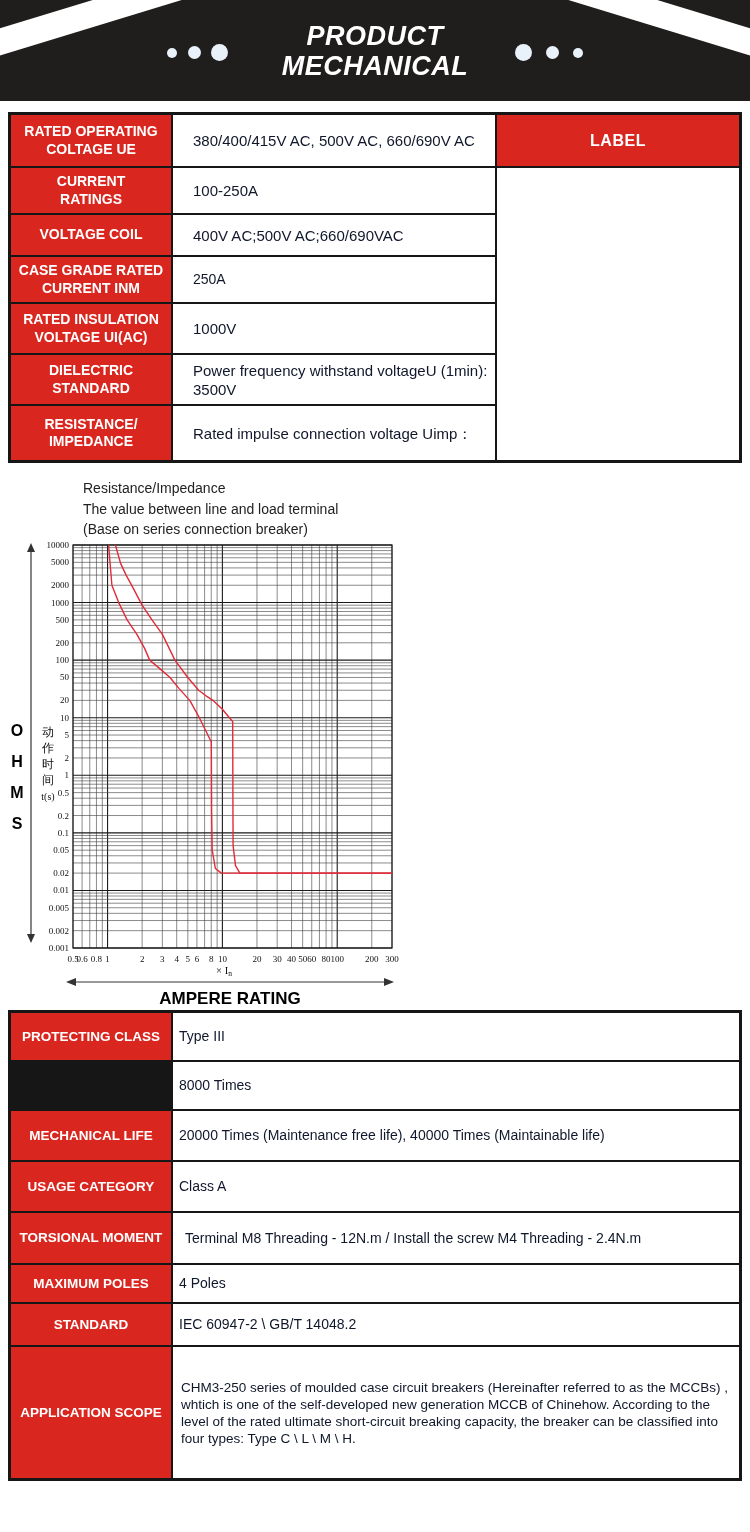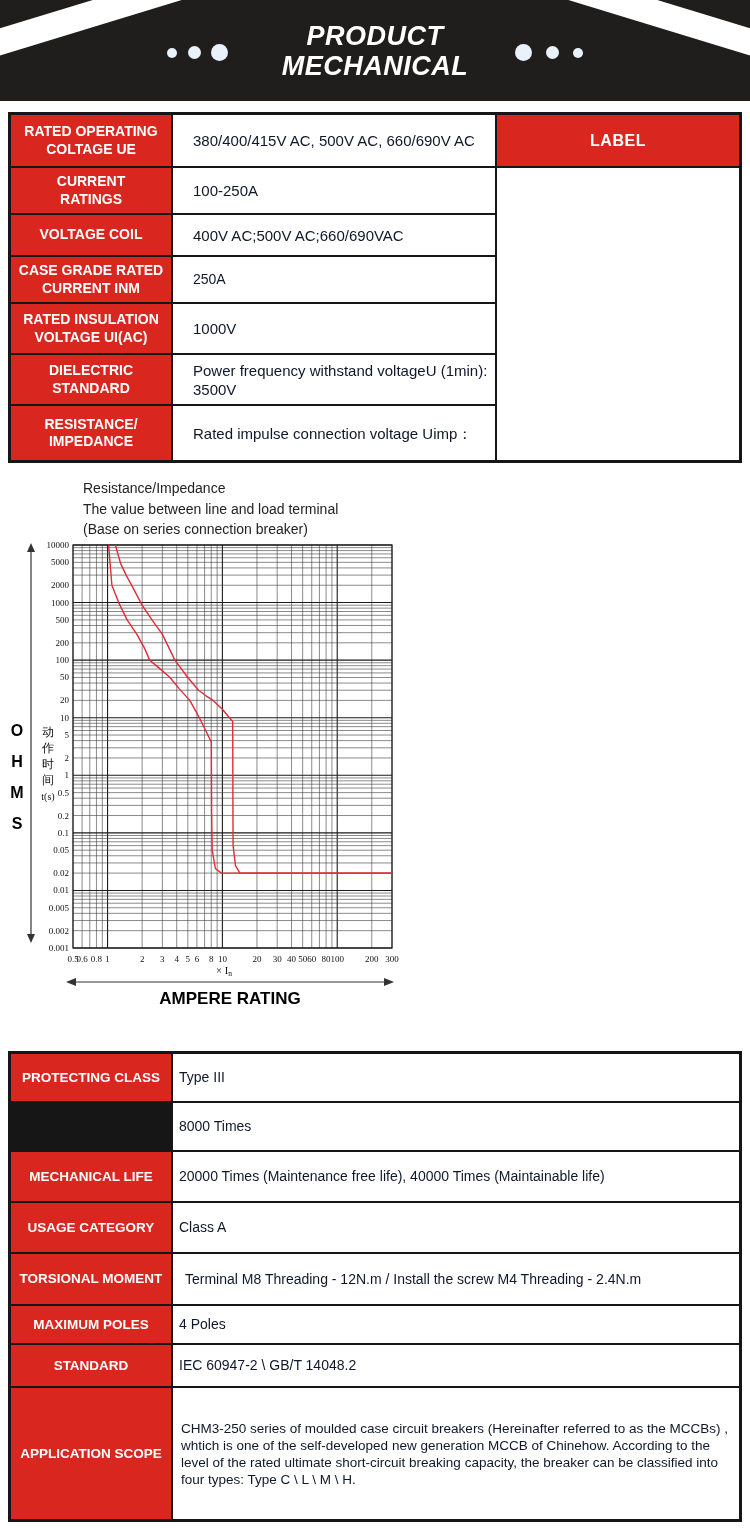--- a/index.html
+++ b/index.html
@@ -14,21 +14,21 @@
   .banner-title{position:absolute;inset:0;display:flex;flex-direction:column;align-items:center;
         justify-content:center;color:#fff;font-weight:bold;font-size:27px;line-height:30px;
         letter-spacing:.5px;text-align:center;font-style:italic;}
   .dot{position:absolute;border-radius:50%;background:#e9f1fb;}
 
   
   .tbl{position:absolute;left:8px;width:734px;display:grid;background:#161616;
        padding:3px;gap:2px;box-sizing:border-box;}
   .tbl1{top:112px;grid-template-columns:160px 322px 1fr;
         grid-template-rows:51px 45px 40px 45px 49px 49px 54px;}
-  .tbl2{top:1051px;grid-template-columns:160px 1fr;
+  .tbl2{top:1010px;grid-template-columns:160px 1fr;
         grid-template-rows:47px 47px 49px 49px 50px 37px 41px 131px;}
   .lbl{background:#d9261f;color:#fff;font-weight:bold;font-size:14px;line-height:17.5px;
        display:flex;flex-direction:column;align-items:center;justify-content:center;text-align:center;}
   .val{background:#fff;display:flex;flex-direction:column;justify-content:center;
        padding-left:20px;font-size:15px;color:#0f172a;line-height:19px;}
   .hdr{background:#d9261f;color:#fff;font-weight:bold;font-size:16px;letter-spacing:.5px;
        display:flex;align-items:center;justify-content:center;}
   .fill{background:#fff;}
   .tbl2 .lbl{font-size:13.5px;line-height:16px;}
   .tbl2 .val{padding-left:6px;font-size:14px;}

